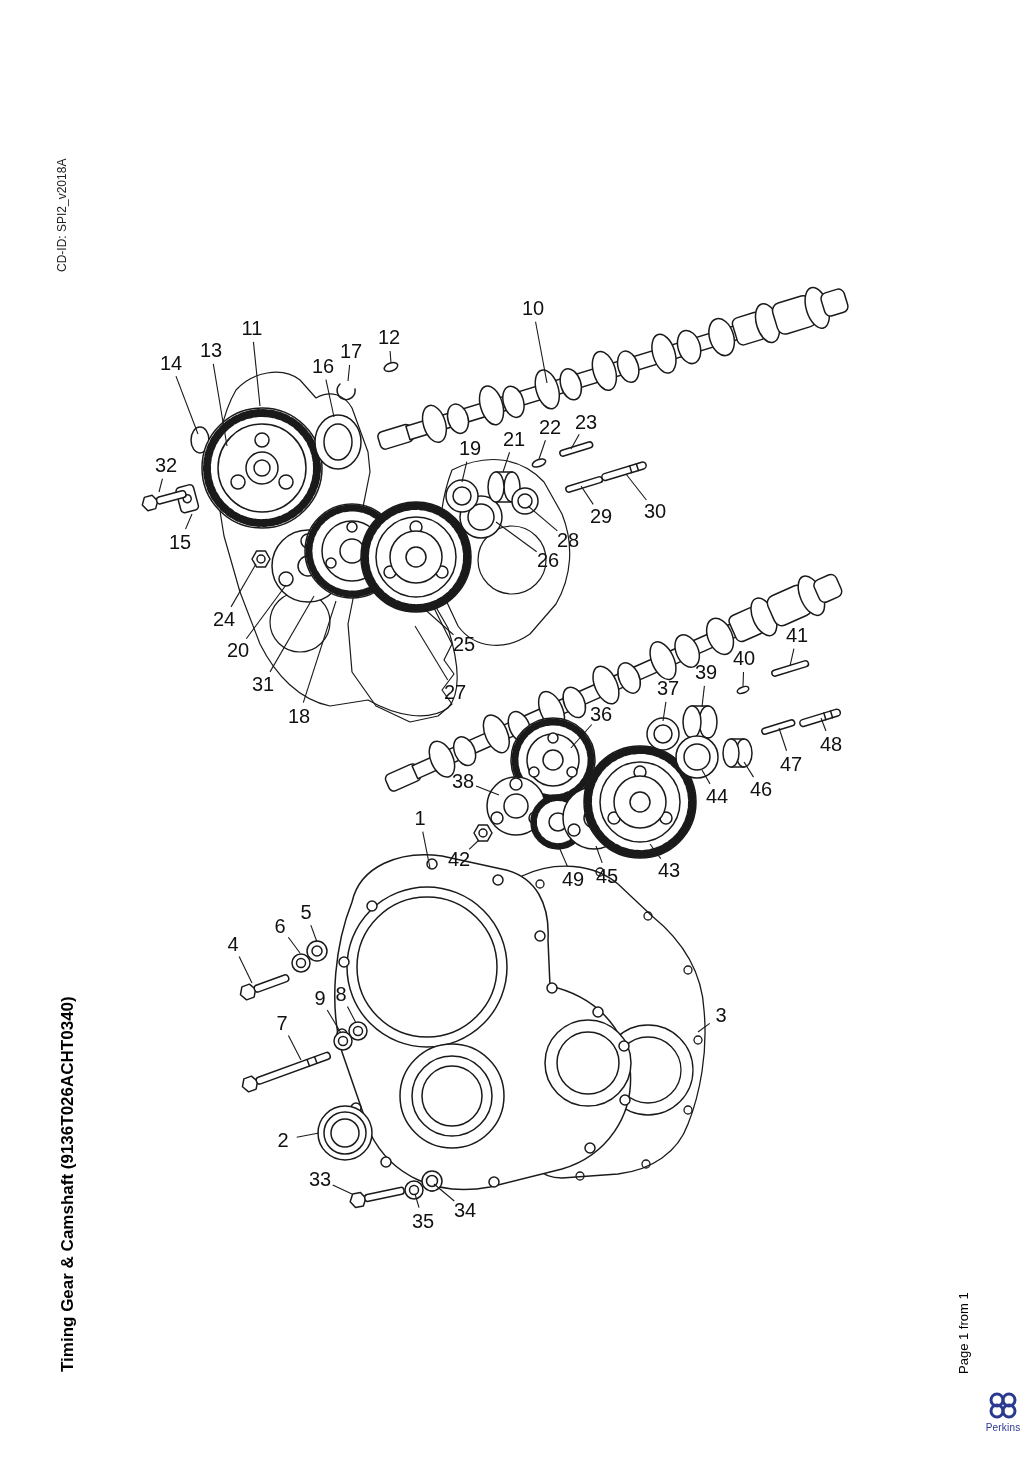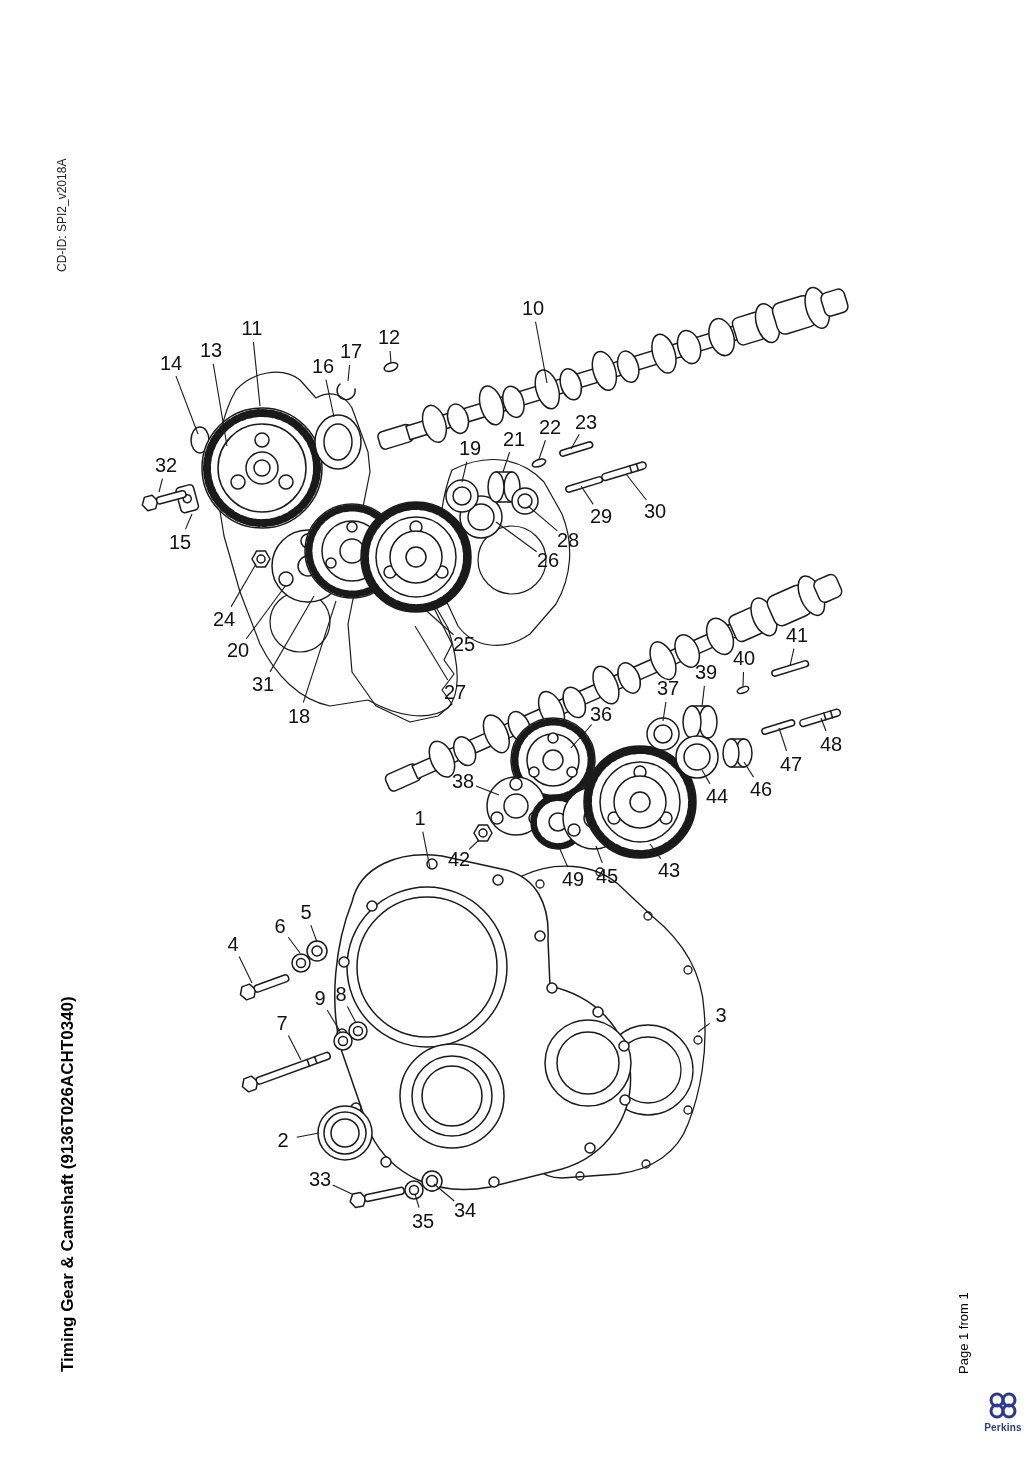--- a/index.html
+++ b/index.html
@@ -25,21 +25,21 @@
   .leader{ stroke:#1a1a1a; stroke-width:1.1; fill:none;}
   .callout-num{
     font-family:"Liberation Sans", sans-serif;
     font-size:20px; fill:#111;
     text-anchor:middle; dominant-baseline:central;
   }
   .logo-box{
     position:absolute; left:978px; top:1390px; width:50px;
     text-align:center; color:#2b3990;
   }
-  .logo-box .word{ font-size:10px; font-weight:bold; margin-top:-2px; letter-spacing:0.2px;}
+  .logo-box .word{ font-size:10px; font-weight:normal; margin-top:-2px; letter-spacing:0.2px;}
 </style>
 </head>
 <body>
 
 <div class="page">
 
   <div class="vtext doc-title">Timing Gear &amp; Camshaft (9136T026ACHT0340)</div>
   <div class="vtext cd-id">CD-ID: SPI2_v2018A</div>
   <div class="vtext page-num">Page 1 from 1</div>
 

